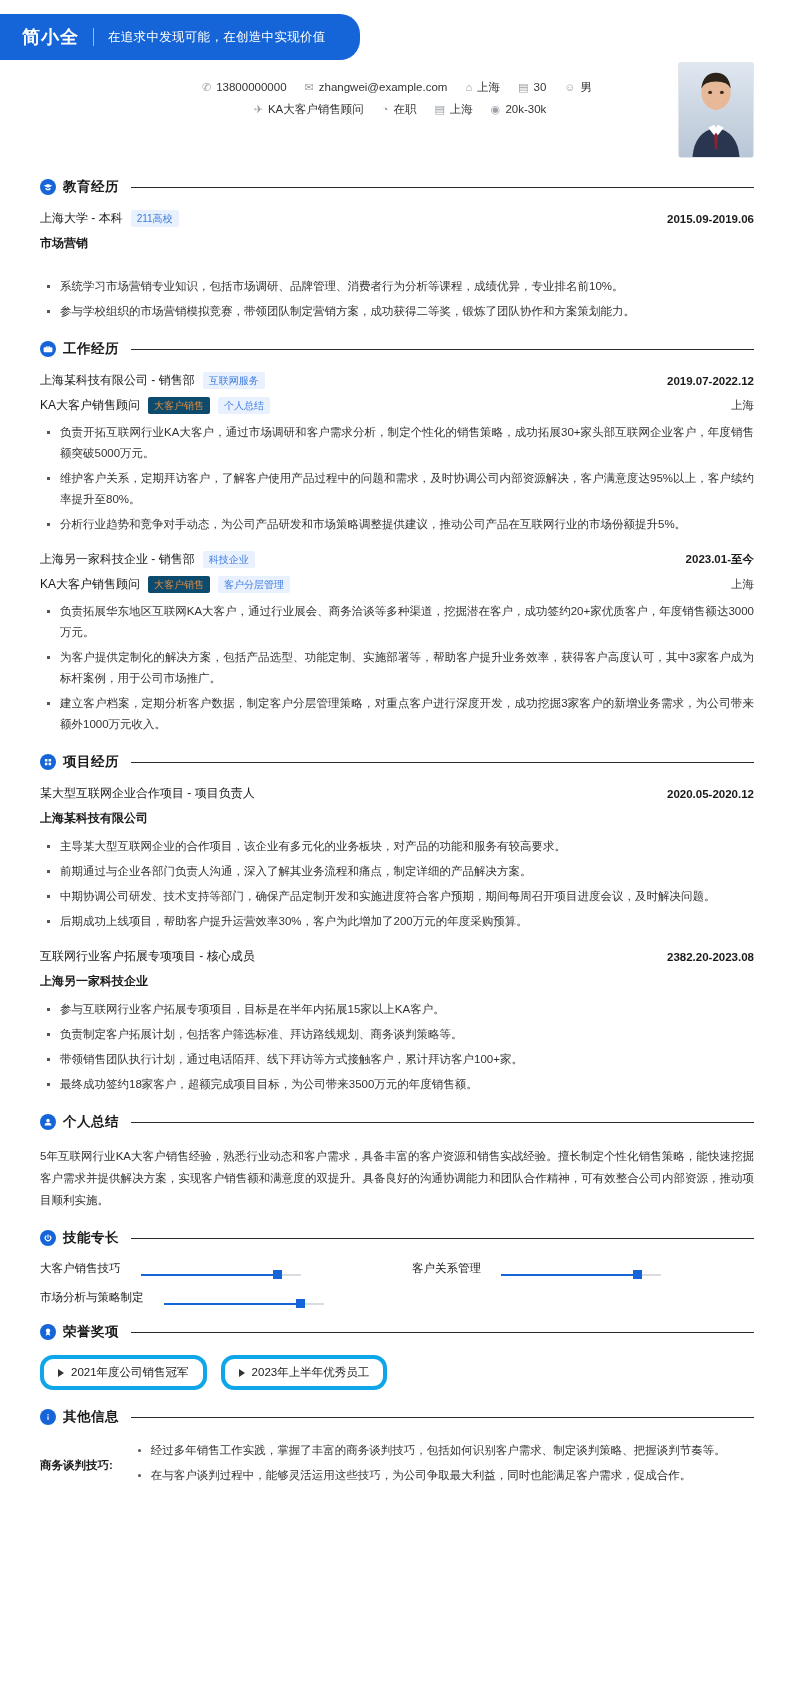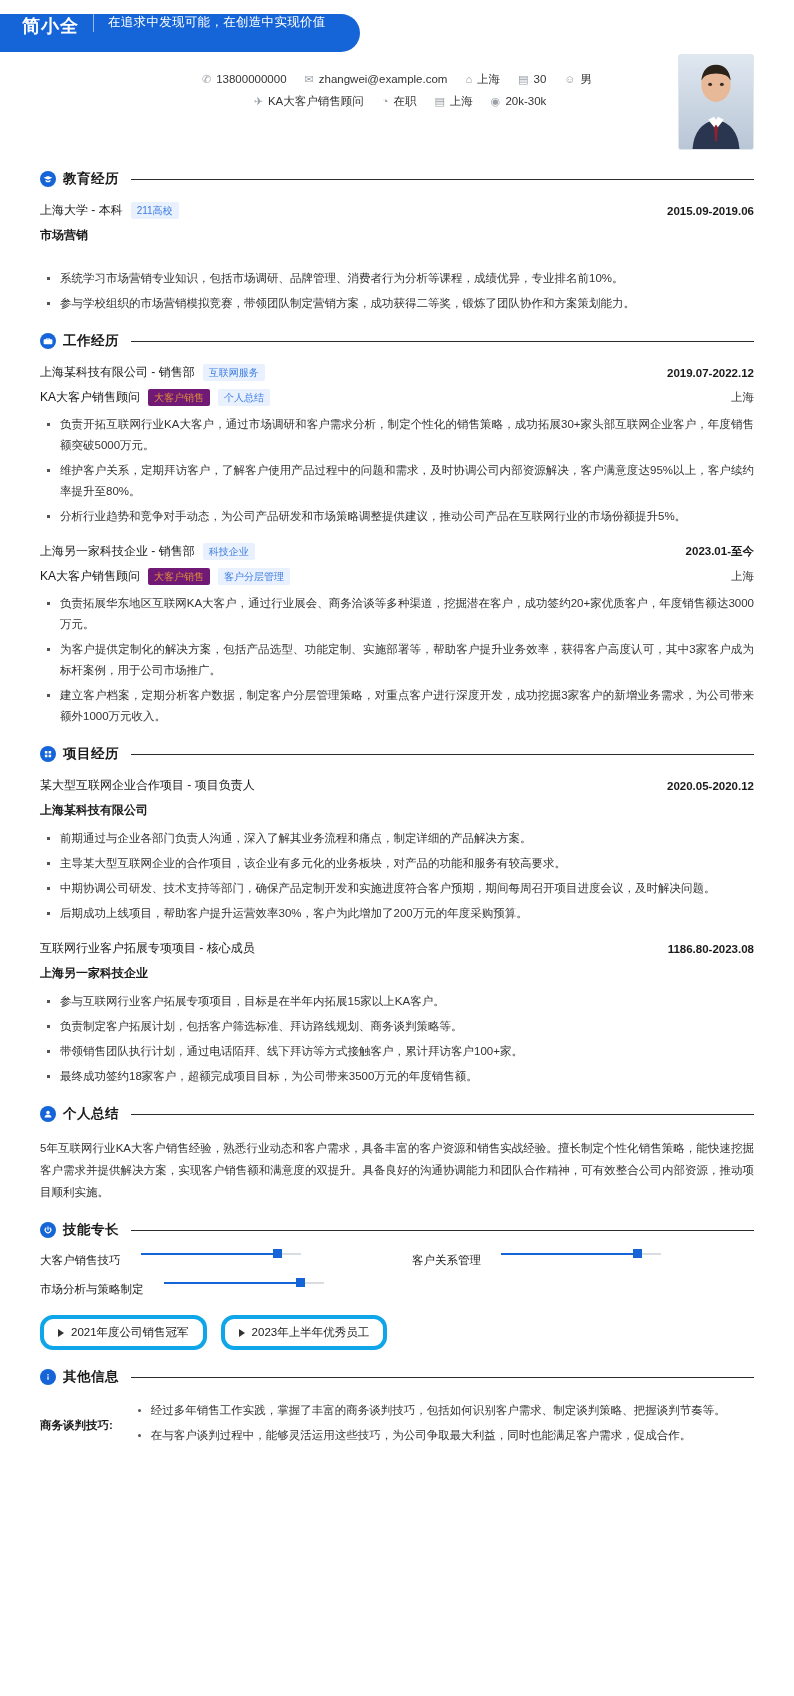--- a/index.html
+++ b/index.html
@@ -13,24 +13,24 @@
     min-height: 1696px;
     background: #ffffff;
     position: relative;
     padding-bottom: 20px;
   }
 
   
   .banner-wrap { padding: 14px 0 0 0; }
   .banner {
     display: inline-flex;
-    align-items: flex-start;
+    align-items: center;
     background: #1565d8;
     color: #fff;
-    height: 38px;
+    height: 46px;
     padding: 0 34px 0 22px;
     border-radius: 0 20px 20px 0;
   }
   .banner-name {
     font-size: 18px;
     font-weight: bold;
     letter-spacing: 1px;
   }
   .banner-sep {
     width: 1px;
@@ -149,21 +149,21 @@
   }
   .tag {
     display: inline-block;
     font-size: 10px;
     padding: 2px 6px;
     border-radius: 2px;
     line-height: 13px;
     white-space: nowrap;
   }
   .tag.blue { background: #e8f1fd; color: #3d7ce0; }
-  .tag.orange { background: #701a75; color: #e08b3d; }
+  .tag.orange { background: #0c4a6e; color: #e08b3d; }
   .sub-line {
     font-size: 12px;
     font-weight: bold;
     color: #1a1a1a;
     margin-bottom: 24px;
   }
   .org-line {
     font-size: 12px;
     font-weight: bold;
     color: #1a1a1a;
@@ -202,21 +202,21 @@
 
   
   .skills-grid {
     display: grid;
     grid-template-columns: 1fr 1fr;
     row-gap: 14px;
     column-gap: 30px;
   }
   .skill {
     display: flex;
-    align-items: flex-start;
+    align-items: flex-end;
     gap: 20px;
   }
   .skill-name {
     font-size: 11.5px;
     color: #1a1a1a;
     white-space: nowrap;
   }
   .skill-track {
     position: relative;
     flex: 1 1 auto;
@@ -447,32 +447,32 @@
     <div id="projects-body">
         <div class="entry">
           <div class="entry-line">
             <div class="entry-left">
               <span class="entry-title">某大型互联网企业合作项目 - 项目负责人</span>
             </div>
             <span class="entry-date">2020.05-2020.12</span>
           </div>
           <div class="org-line">上海某科技有限公司</div>
           <ul class="bullets">
+            <li>主导某大型互联网企业的合作项目，该企业有多元化的业务板块，对产品的功能和服务有较高要求。</li>
             <li>前期通过与企业各部门负责人沟通，深入了解其业务流程和痛点，制定详细的产品解决方案。</li>
-            <li>主导某大型互联网企业的合作项目，该企业有多元化的业务板块，对产品的功能和服务有较高要求。</li>
             <li>中期协调公司研发、技术支持等部门，确保产品定制开发和实施进度符合客户预期，期间每周召开项目进度会议，及时解决问题。</li>
             <li>后期成功上线项目，帮助客户提升运营效率30%，客户为此增加了200万元的年度采购预算。</li>
           </ul>
         </div>
         <div class="entry">
           <div class="entry-line">
             <div class="entry-left">
               <span class="entry-title">互联网行业客户拓展专项项目 - 核心成员</span>
             </div>
-            <span class="entry-date">1186.80-2023.08</span>
+            <span class="entry-date">2382.20-2023.08</span>
           </div>
           <div class="org-line">上海另一家科技企业</div>
           <ul class="bullets">
             <li>参与互联网行业客户拓展专项项目，目标是在半年内拓展15家以上KA客户。</li>
             <li>负责制定客户拓展计划，包括客户筛选标准、拜访路线规划、商务谈判策略等。</li>
             <li>带领销售团队执行计划，通过电话陌拜、线下拜访等方式接触客户，累计拜访客户100+家。</li>
             <li>最终成功签约18家客户，超额完成项目目标，为公司带来3500万元的年度销售额。</li>
           </ul>
         </div>
       </div>
@@ -522,20 +522,30 @@
           <span class="skill-name">市场分析与策略制定</span>
           <div class="skill-track">
             <div class="skill-fill" style="width: 85%;"></div>
             <div class="skill-knob" style="left: 85%;"></div>
           </div>
         </div>
       </div>
   </div>
 
   <div class="section">
+    <div class="sec-head">
+      <span class="sec-icon">
+        <svg viewBox="0 0 16 16" fill="#fff">
+            <circle cx="8" cy="6" r="3.6"></circle>
+            <path d="M5.6 9.3L4.4 14l3.6-2 3.6 2-1.2-4.7z"></path>
+          </svg>
+      </span>
+      <span class="sec-title">荣誉奖项</span>
+      <span class="sec-line"></span>
+    </div>
     <div class="honors" id="honors-body">
         <div class="honor">
           <span class="tri"></span>
           <span>2021年度公司销售冠军</span>
         </div>
         <div class="honor">
           <span class="tri"></span>
           <span>2023年上半年优秀员工</span>
         </div>
       </div>

